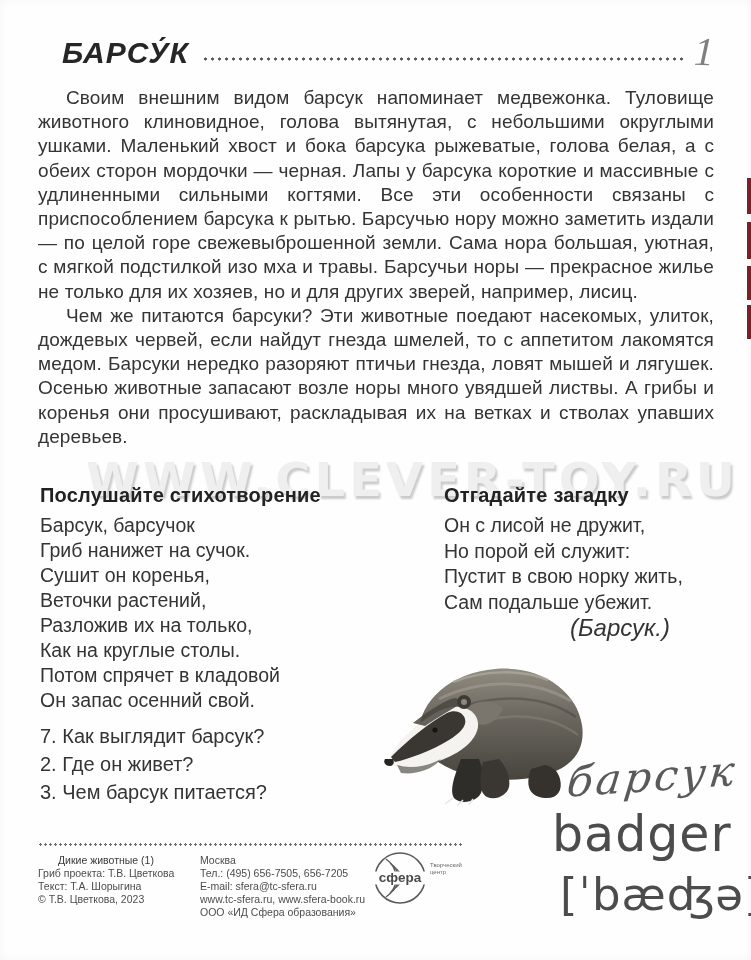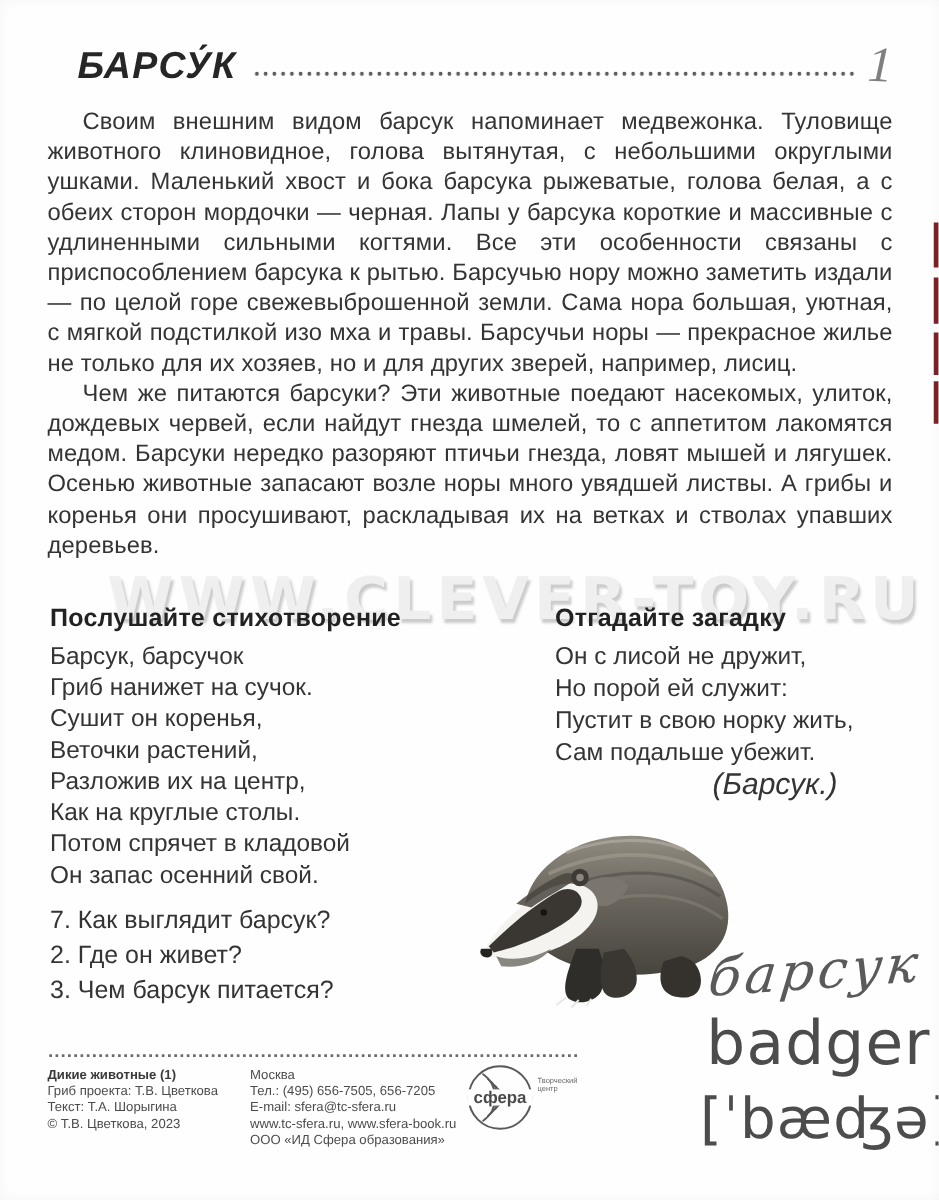--- a/index.html
+++ b/index.html
@@ -75,40 +75,40 @@
   
   .badger-pic { position:absolute; left:383px; top:646px; width:215px; height:162px; }
   .vocab-ru {
     position:absolute; left:568px; top:752px;
     font-family:"DejaVu Serif", serif; font-style:italic;
     font-size:42px; color:#5a5a5a; letter-spacing:3px;
     transform:skewX(-10deg) rotate(-4deg);
     white-space:nowrap;
   }
   .vocab-en {
-    position:absolute; left:565px; top:806px;
+    position:absolute; left:552px; top:806px;
     font-family:"DejaVu Sans", sans-serif;
     font-size:49px; color:#4c4c4c; letter-spacing:1px;
   }
   .vocab-ipa {
     position:absolute; left:560px; top:868px;
     font-family:"DejaVu Sans", sans-serif;
     font-size:45px; color:#4c4c4c; letter-spacing:1px;
   }
 
   
   .footer-dots {
     position:absolute; left:38px; top:842px; width:424px; height:5px;
     background-image: radial-gradient(circle, #6a6a6a 1px, transparent 1.3px);
     background-size:5px 5px; background-repeat:repeat-x; background-position:0 50%;
   }
   .footer { position:absolute; left:38px; top:854px; width:430px; font-size:10.5px; line-height:13px; color:#4c4c4c; }
   .footer-col1 { position:absolute; left:0; top:0; width:160px; }
   .footer-col2 { position:absolute; left:162px; top:0; width:190px; }
-  .footer-series { font-weight:bold; color:#3a3a3a; }
+  .footer-series { font-weight:normal; color:#3a3a3a;margin-left:20px; }
   .sfera-logo { position:absolute; left:334px; top:-4px; width:56px; height:56px; }
   .logo-caption {
     position:absolute; left:392px; top:8px; width:34px;
     font-size:6px; line-height:6.5px; color:#6a6a6a;
   }
 
   
   .edge-mark { position:absolute; right:0; width:4px; background:#7b2025; }
   .edge-mark.m1 { top:178px; height:36px; }
   .edge-mark.m2 { top:222px; height:37px; }
@@ -130,21 +130,21 @@
   </div>
 
   <div class="watermark">WWW.CLEVER-TOY.RU</div>
 
   <div class="poem">
     <div class="section-heading">Послушайте стихотворение</div>
     <div class="poem-line">Барсук, барсучок</div>
     <div class="poem-line">Гриб нанижет на сучок.</div>
     <div class="poem-line">Сушит он коренья,</div>
     <div class="poem-line">Веточки растений,</div>
-    <div class="poem-line">Разложив их на центр,</div>
+    <div class="poem-line">Разложив их на только,</div>
     <div class="poem-line">Как на круглые столы.</div>
     <div class="poem-line">Потом спрячет в кладовой</div>
     <div class="poem-line">Он запас осенний свой.</div>
   </div>
 
   <div class="riddle">
     <div class="section-heading">Отгадайте загадку</div>
     <div class="riddle-line">Он с лисой не дружит,</div>
     <div class="riddle-line">Но порой ей служит:</div>
     <div class="riddle-line">Пустит в свою норку жить,</div>

